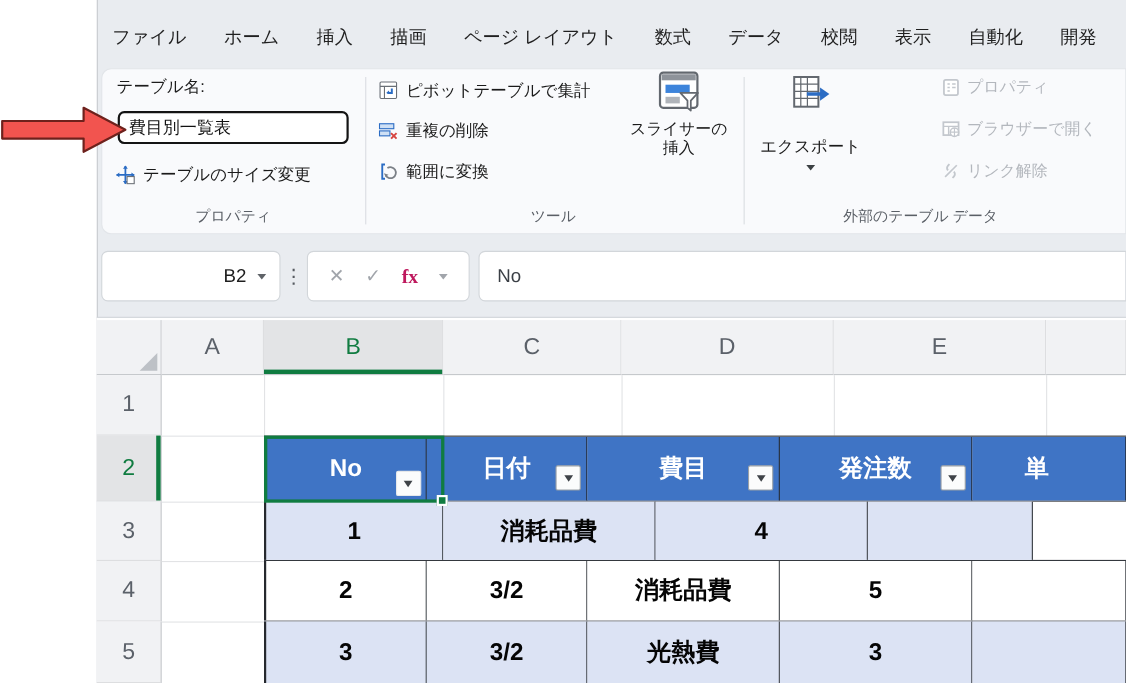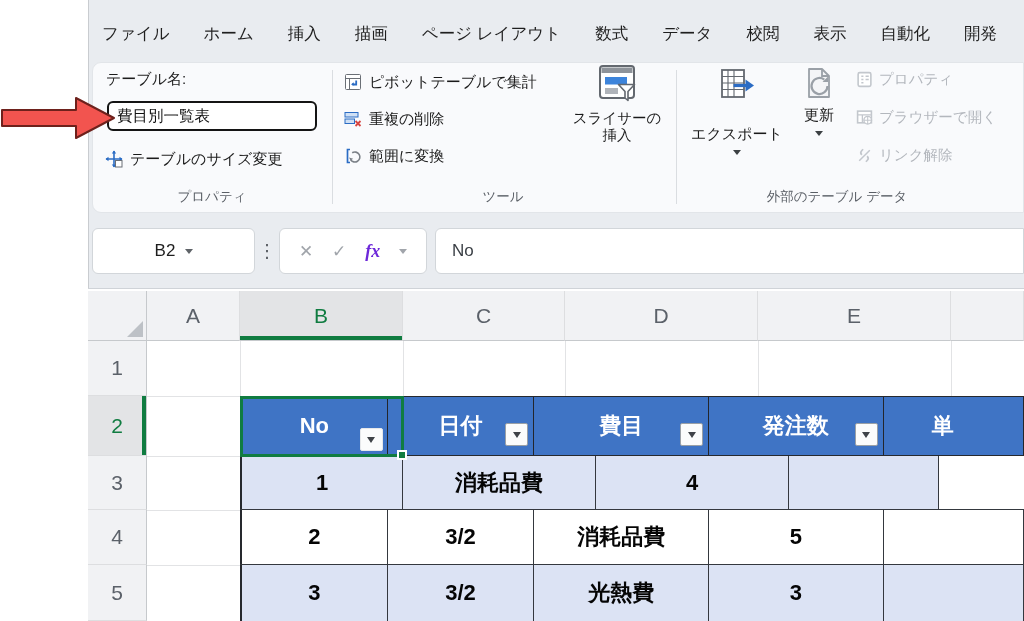--- a/index.html
+++ b/index.html
@@ -20,26 +20,26 @@
   .rbtn { display:flex; align-items:center; gap:7px; font-size:15px; color:#1a1a1a; white-space:nowrap; cursor:default; }
   .rbtn svg { flex:0 0 auto; }
   .caption { font-size:15px; color:#1c1c1c; }
   .tname-input { left:107px; top:101px; width:210px; height:30px; border:2px solid #141414; border-radius:6px; background:#fff; font-size:15.5px; padding:0 8px; font-family:inherit; color:#111; outline:none; }
   .bigbtn { display:flex; flex-direction:column; align-items:center; font-size:14.5px; color:#1a1a1a; line-height:17px; text-align:center; cursor:default; }
   .chev { width:0; height:0; border-left:4px solid transparent; border-right:4px solid transparent; border-top:5px solid #3C4043; }
   .disbtn { display:flex; align-items:center; gap:6px; font-size:14.5px; color:#B3B7BD; white-space:nowrap; }
 
   
   .fbox { background:#fff; border:1px solid #D2D6DA; border-radius:6px; display:flex; align-items:center; }
-  .namebox { left:92px; top:228px; width:163px; height:46px; justify-content:center; padding:0 12px 0 13px; font-size:17px; color:#1e1e1e;gap:10px; }
+  .namebox { left:92px; top:228px; width:163px; height:46px; justify-content:flex-end; padding:0 12px 0 13px; font-size:17px; color:#1e1e1e;gap:10px; }
   .namebox .chev { border-top-color:#5F6368; }
   .dots { left:260px; top:228px; width:14px; height:46px; display:flex; align-items:center; justify-content:center; font-size:18px; color:#565A60; }
   .fxbox { left:279px; top:228px; width:148px; height:46px; justify-content:space-evenly; }
   .fxbox .x, .fxbox .chk { font-size:17px; color:#A1A5AB; }
-  .fx-glyph { font-family:"Liberation Serif",serif; font-style:italic; font-weight:700; font-size:18px; color:#6d28d9; }
+  .fx-glyph { font-family:"Liberation Serif",serif; font-weight:700; font-size:18px; color:#be185d; }
   .fxbox .chev { border-top-color:#A1A5AB; }
   .valuebox { left:435px; top:228px; width:589px; height:46px; border-radius:6px 0 0 6px; padding-left:16px; font-size:17px; color:#3A3F45; }
   .fsep { left:88px; top:288px; width:936px; height:1px; background:#CFD3D8; }
 
   
   .grid-bg { left:88px; top:289px; width:936px; height:332px; background:#fff; }
   .colh { top:291px; height:50px; background:#F1F2F4; border-bottom:1px solid #C6C9CC; border-right:1px solid #DDDEE0; display:flex; align-items:center; justify-content:center; font-size:21px; color:#5B6169; }
   .colh.sel { background:#E3E4E6; color:#107C41; }
   .colh.sel::after { content:""; position:absolute; left:0; right:0; bottom:0; height:4px; background:#107C41; }
   .corner { left:88px; top:291px; width:59px; height:50px; background:#F1F2F4; border-bottom:1px solid #C6C9CC; border-right:1px solid #C6C9CC; }
@@ -148,30 +148,20 @@
   <div class="abs bigbtn" style="left:688px; top:66px; width:98px; font-size:15px;">
     <svg width="36" height="36" viewBox="0 0 36 36">
         <rect x="3" y="4" width="22" height="27" fill="#fff" stroke="#63686f" stroke-width="1.8"></rect>
         <path d="M3 10.5h22M3 17h22M3 23.5h22M9 4v27M15 4v27" stroke="#63686f" stroke-width="1.1"></path>
         <path d="M14.5 19.5h13" stroke="#2b6cc4" stroke-width="3.2"></path>
         <path d="M26.5 13.5L35 19.5l-8.5 6z" fill="#2b6cc4"></path>
       </svg>
     <span style="margin-top:23px;">エクスポート</span>
     <span class="chev" style="margin-top:8px;"></span>
   </div>
-  <div class="abs bigbtn" style="left:790px; top:66px; width:58px; font-size:15px;">
-    <svg width="34" height="34" viewBox="0 0 34 34">
-        <path d="M7 3h13l7 7v21H7z" fill="#F4F5F7" stroke="#9aa0a7" stroke-width="1.8" stroke-linejoin="round"></path>
-        <path d="M20 3v7h7" fill="none" stroke="#9aa0a7" stroke-width="1.8"></path>
-        <path d="M25.5 20a8 8 0 1 1-3.2-6.4" fill="none" stroke="#9aa0a7" stroke-width="2.2"></path>
-        <path d="M26 10.5v5.5h-5.5z" fill="#9aa0a7"></path>
-      </svg>
-    <span style="margin-top:6px;">更新</span>
-    <span class="chev" style="margin-top:8px;"></span>
-  </div>
   <div class="abs disbtn" style="left:856px; top:70px;">
     <svg width="17" height="17" viewBox="0 0 16 16">
         <rect x="2" y="1.5" width="12" height="13" rx="1.5" fill="#fff" stroke="#c3c7cd" stroke-width="1.5"></rect>
         <path d="M5 5h2M9 5h3M5 8h2M9 8h3M5 11h2" stroke="#c3c7cd" stroke-width="1.4"></path>
       </svg>
     <span>プロパティ</span>
   </div>
   <div class="abs disbtn" style="left:856px; top:108px;">
     <svg width="17" height="17" viewBox="0 0 16 16">
         <rect x="1.5" y="2" width="13" height="11" fill="#fff" stroke="#c3c7cd" stroke-width="1.5"></rect>

